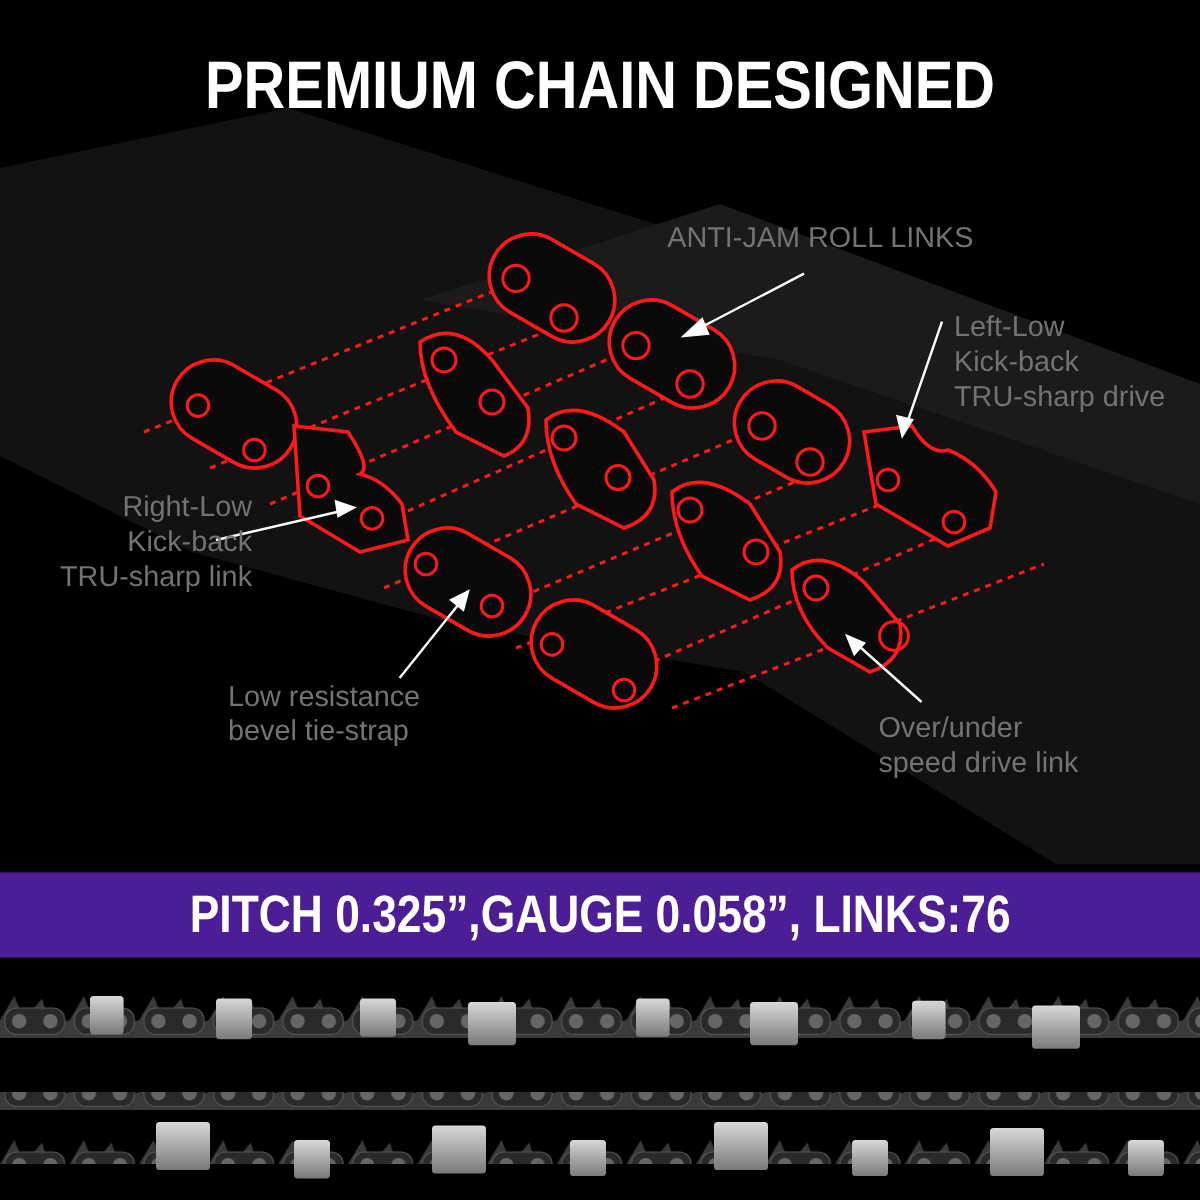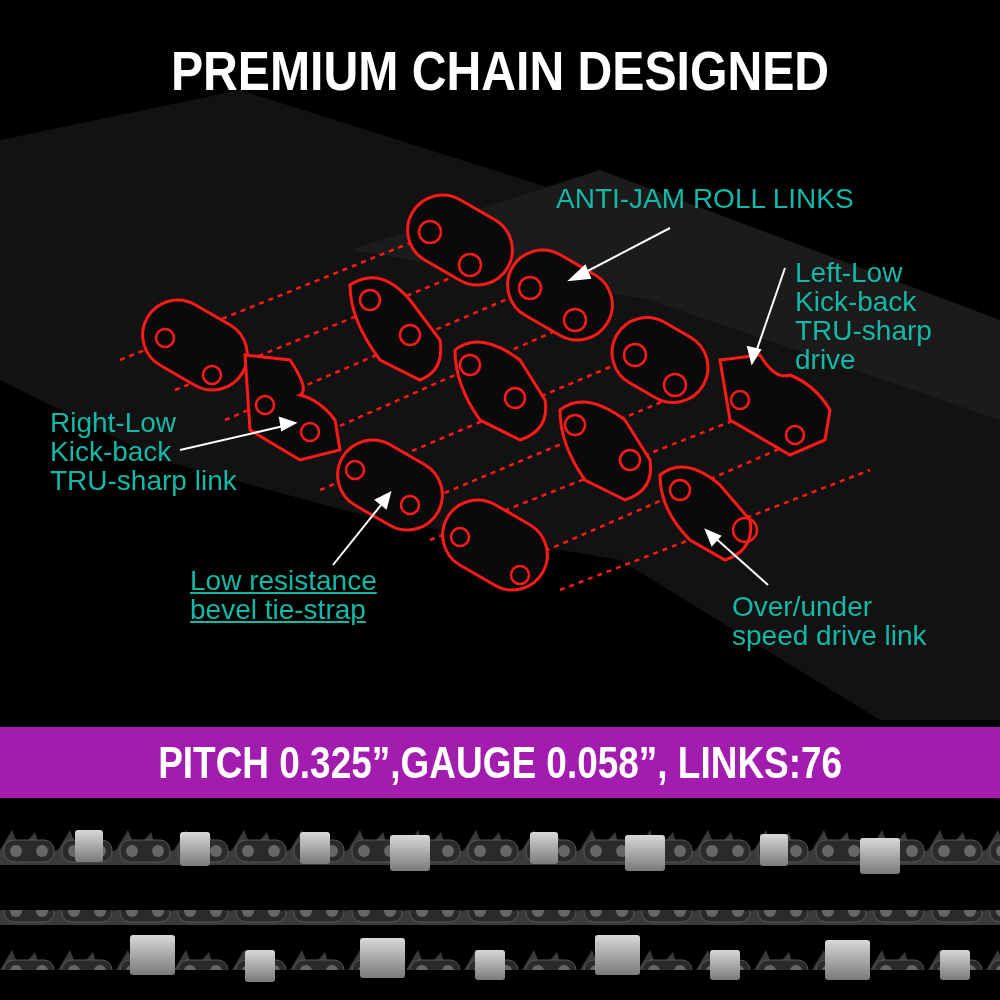--- a/index.html
+++ b/index.html
@@ -1,20 +1,20 @@
 <!DOCTYPE html>
 <html><head>
 <meta charset="utf-8">
 <style>
   html, body { margin:0; padding:0; background:#000; }
   body { width:1000px; height:1000px; position:relative; overflow:hidden; font-family:"Liberation Sans", sans-serif; color:#fff; }
   .title { position:absolute; left:0; top:38px; width:1000px; text-align:center; font-weight:bold; font-size:56px; letter-spacing:0px; transform:scaleX(0.86); transform-origin:center; color:#fff; }
   .diagram { position:absolute; left:0; top:80px; width:1000px; height:640px; }
-  .label { position:absolute; font-size:28px; line-height:29px; color:#14b8a6; white-space:pre-line; }
-  .banner { position:absolute; left:0; top:727px; width:1000px; height:71px; background:#a21caf; display:flex; align-items:center; justify-content:center; }
+  .label { position:absolute; font-size:24px; line-height:29px; color:#737373; white-space:pre-line; }
+  .banner { position:absolute; left:0; top:727px; width:1000px; height:71px; background:#4c1d95; display:flex; align-items:center; justify-content:center; }
   .banner span { font-weight:bold; font-size:44px; color:#fff; transform:scaleX(0.84); display:inline-block; white-space:nowrap; }
   .chains { position:absolute; left:0; top:810px; width:1000px; height:190px; }
 </style>
 </head>
 <body>
 
 <div class="title">PREMIUM CHAIN DESIGNED</div>
 
 <svg class="diagram" viewBox="0 80 1000 640" width="1000" height="640">
 
@@ -86,24 +86,24 @@
       <polygon points="390,493 376,500 386,508"></polygon>
     <line x1="768" y1="585" x2="712" y2="535"></line>
       <polygon points="706,530 712,545 720,536"></polygon>
   </g>
 </svg>
 
 <div class="label" style="left:556px;top:184px;">ANTI-JAM ROLL LINKS</div>
 <div class="label" style="left:795px;top:258px;">Left-Low
 Kick-back
 TRU-sharp drive</div>
-<div class="label" style="left:50px;top:408px;">Right-Low
+<div class="label" style="left:50px;top:408px;text-align:right;">Right-Low
 Kick-back
 TRU-sharp link</div>
-<div class="label" style="left:190px;top:566px;text-decoration:underline;">Low resistance
+<div class="label" style="left:190px;top:566px;">Low resistance
 bevel tie-strap</div>
 <div class="label" style="left:695px;top:592px;margin-left:37px;">Over/under
 speed drive link</div>
 
 <div class="banner">
   <span>PITCH 0.325”,GAUGE 0.058”, LINKS:76</span>
 </div>
 
 <svg class="chains" viewBox="0 0 1000 190" width="1000" height="190">
   <defs>

